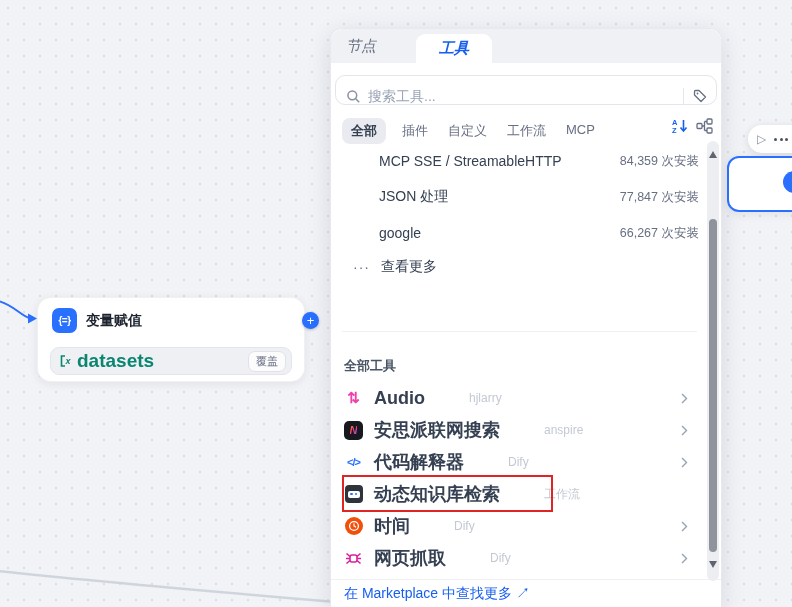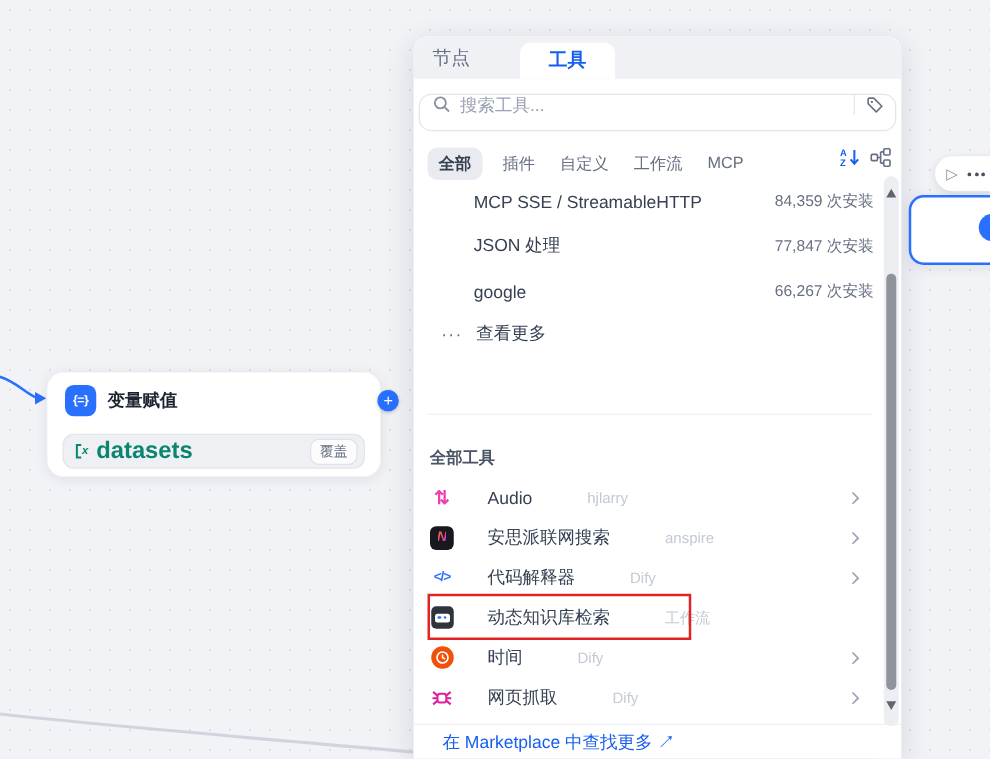--- a/index.html
+++ b/index.html
@@ -47,30 +47,30 @@
   
   .panel {
     position:absolute; left:330px; top:28px; width:392px; height:579px;
     background:#fff; border:1px solid #e7e9ef; border-bottom:none;
     border-radius:12px 12px 0 0; box-shadow:0 6px 24px rgba(16,24,40,.12);
   }
   .panel-header {
     position:absolute; top:0; left:0; right:0; height:34px;
     background:#f0f1f4; border-radius:12px 12px 0 0; display:flex; align-items:stretch;
   }
-  .tab { font-size:15px; display:flex; align-items:center; }
+  .tab { font-size:15px; display:flex; align-items:center;font-style:italic; }
   .tab-inactive { color:#676f83; font-weight:500; padding:0 12px; margin-left:3px; }
   .tab-active {
     margin-top:5px; background:#fff; border-radius:9px 9px 0 0; padding:0 23px;
     color:#155eef; font-weight:600;margin-left:28px;
   }
   .search {
     position:absolute; left:4px; right:4px; top:46px; height:30px;
     background:#fff; border:1px solid #e2e5ea; border-radius:10px;
-    display:flex; align-items:flex-start; padding:0 8px 0 10px;
+    display:flex; align-items:flex-end; padding:0 8px 0 10px;
   }
   .search input {
     border:none; outline:none; background:transparent; flex:1; margin-left:7px;
     font-size:14px; color:#354052;
   }
   .search input::placeholder { color:#98a2b3; }
   .search .vdiv { width:1px; height:16px; background:#e5e7ec; margin:0 8px; }
   .filters {
     position:absolute; left:11px; right:8px; top:89px; height:26px;
     display:flex; align-items:flex-start;
@@ -86,30 +86,30 @@
   .more-row { display:flex; align-items:center; height:32px; padding:0 0 0 22px; }
   .more-dots { color:#676f83; font-size:14px; letter-spacing:1px; }
   .more-label { margin-left:11px; font-size:14px; color:#354052; }
 
   .hdiv { position:absolute; left:11px; right:24px; top:302px; border-top:1px solid #eef0f3; }
   .section-title { position:absolute; left:13px; top:328px; font-size:13px; font-weight:600; color:#495464; }
 
   .tlist { position:absolute; top:353px; left:0; right:22px; }
   .trow { display:flex; align-items:center; height:32px; padding:0 11px 0 13px; position:relative; }
   .tic { width:19px; height:19px; display:flex; align-items:center; justify-content:center; flex:none; }
-  .tname { margin-left:27px; font-size:14px; color:#354052; font-weight:400; }
+  .tname { margin-left:11px; font-size:18px; color:#354052; font-weight:700; }
   .tauthor { margin-left:8px; font-size:12px; color:#c3c9d3;padding-left:36px; }
   .tspacer { flex:1; }
   .redbox {
     position:absolute; left:11px; top:446px; width:211px; height:37px;
     border:2px solid #e02424; pointer-events:none; z-index:5;
   }
   .panel-footer {
     position:absolute; left:0; right:0; top:550px; height:29px;
-    border-top:1px solid #eef0f3; display:flex; align-items:center; padding:0 23px;
+    border-top:1px solid #eef0f3; display:flex; align-items:center; padding:0 13px;
   }
   .mk-link { font-size:14px; color:#155eef; }
 
   
   .sb-track { position:absolute; right:2px; top:112px; width:12px; height:440px; background:#eceef1; border-radius:6px; }
   .sb-up { position:absolute; right:4px; top:122px; width:0; height:0;
     border-left:4.5px solid transparent; border-right:4.5px solid transparent; border-bottom:7px solid #5f646e; }
   .sb-thumb { position:absolute; right:4px; top:190px; width:8px; height:333px; background:#8f939b; border-radius:4px; }
   .sb-down { position:absolute; right:4px; top:532px; width:0; height:0;
     border-left:4.5px solid transparent; border-right:4.5px solid transparent; border-top:7px solid #5f646e; }

